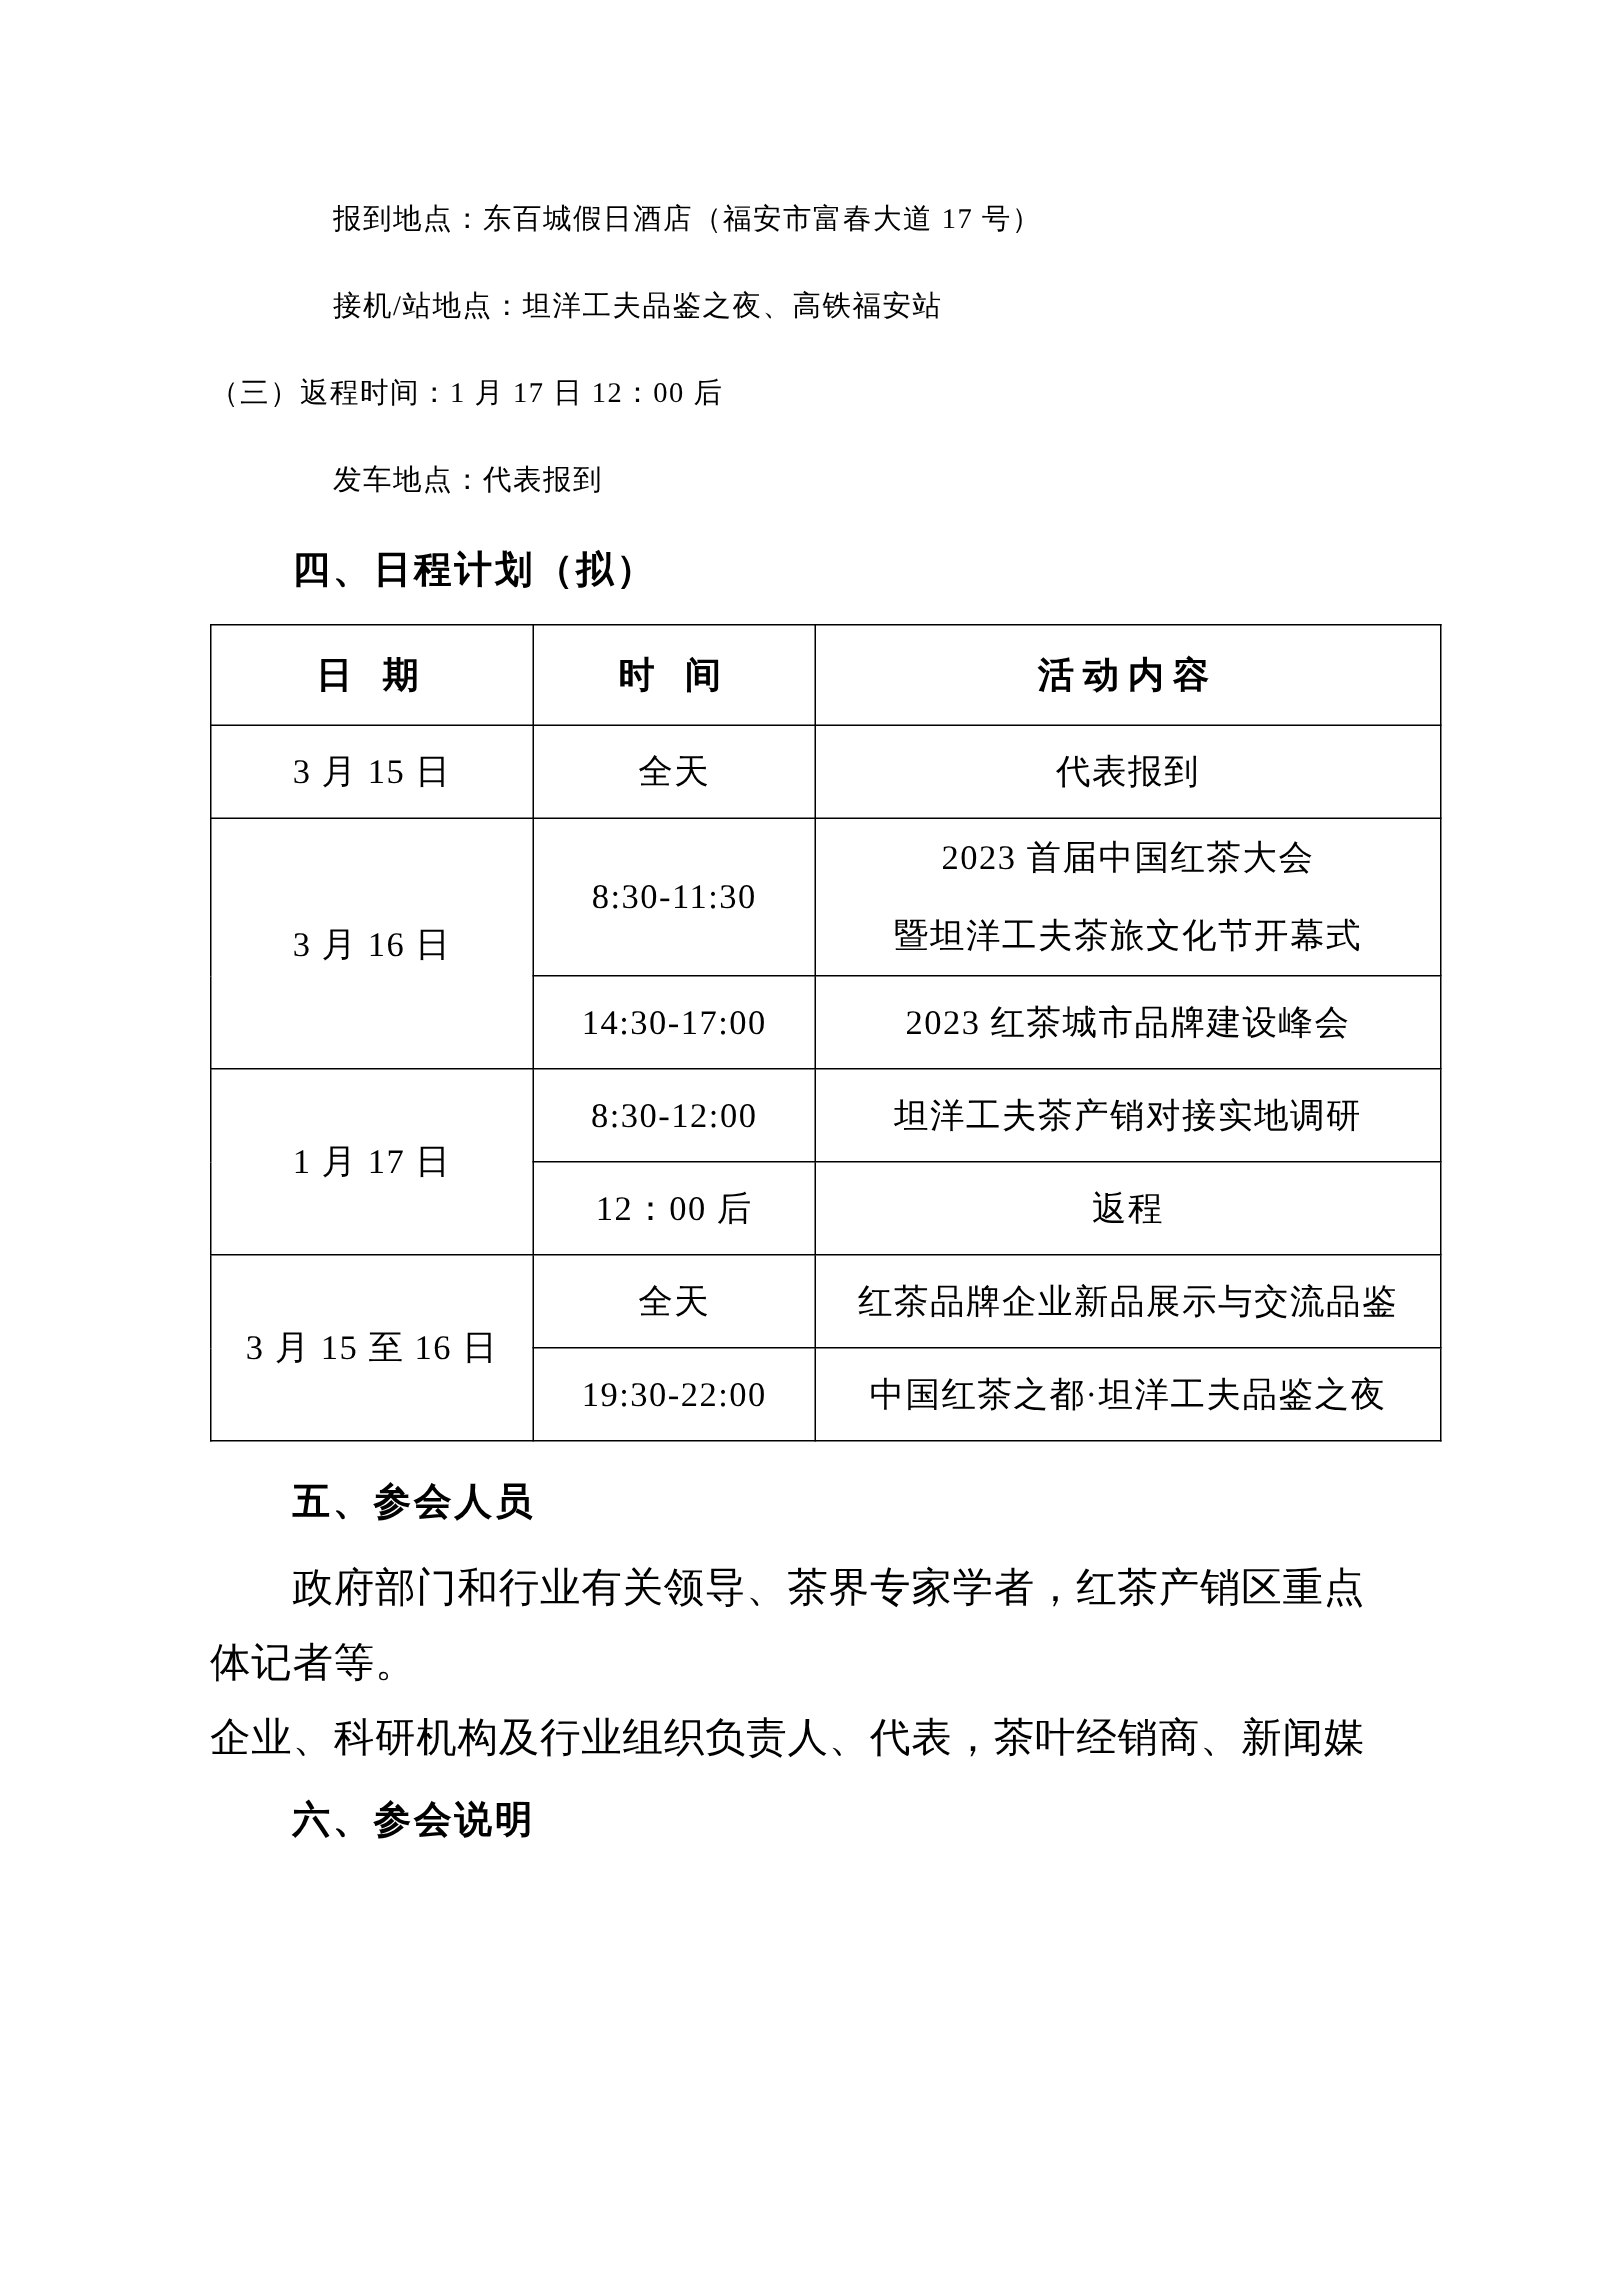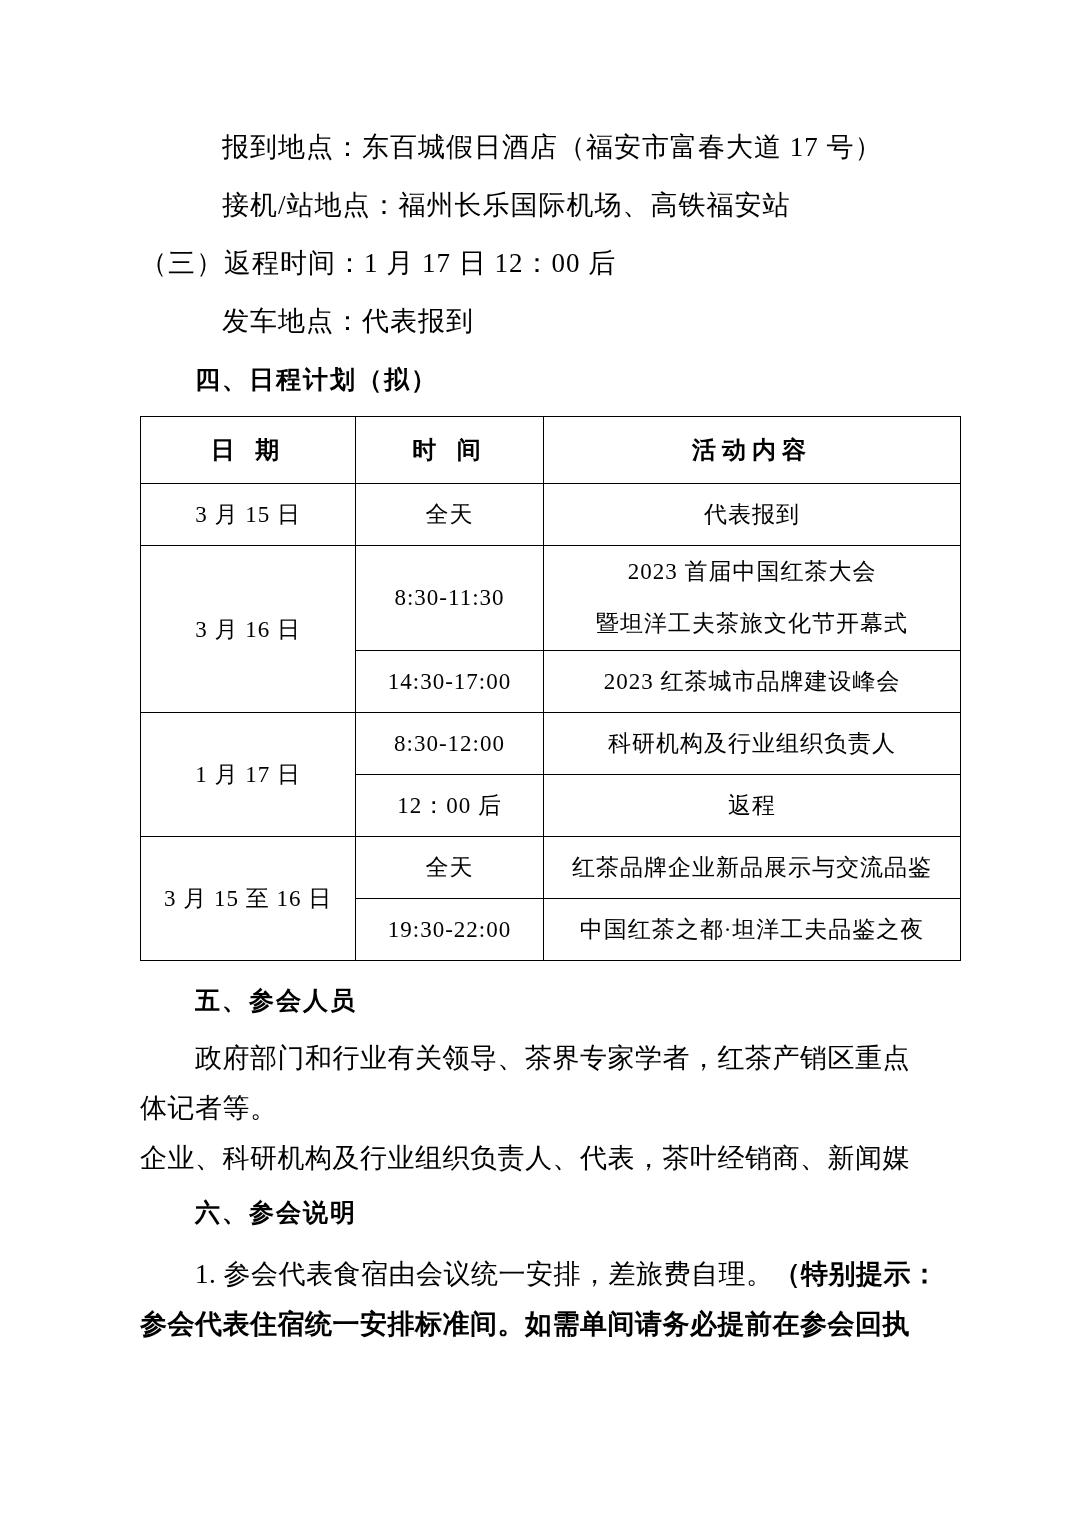--- a/index.html
+++ b/index.html
@@ -22,21 +22,21 @@
     padding: 0;
     box-sizing: border-box;
   }
   .content {
     position: absolute;
     left: 140px;
     top: 118px;
     width: 820px;
   }
   .line {
-    font-size: 27px;
+    font-size: 19px;
     line-height: 58px;
     letter-spacing: 1px;
     white-space: nowrap;
   }
   .indent-1 { padding-left: 0px; }
   .indent-2 { padding-left: 82px; }
 
   .heading {
     font-family: "DejaVu Serif", "Liberation Serif", serif;
     font-weight: bold;
@@ -103,21 +103,21 @@
   .note-wrap { margin-top: 6px; }
   .nowrap { white-space: nowrap; }
 </style>
 </head>
 <body>
 
 <div class="page">
   <div class="content">
 
     <div class="line indent-2">报到地点：东百城假日酒店（福安市富春大道 17 号）</div>
-    <div class="line indent-2">接机/站地点：福州长乐国际机场、高铁福安站</div>
+    <div class="line indent-2">接机/站地点：坦洋工夫品鉴之夜、高铁福安站</div>
     <div class="line indent-1">（三）返程时间：1 月 17 日 12：00 后</div>
     <div class="line indent-2">发车地点：代表报到</div>
 
     <div class="heading">四、日程计划（拟）</div>
 
     <table class="schedule">
       <colgroup>
         <col class="col-date">
         <col class="col-time">
         <col class="col-act">
@@ -145,21 +145,21 @@
           </td>
         </tr>
         <tr>
           <td>14:30-17:00</td>
           <td>2023 红茶城市品牌建设峰会</td>
         </tr>
 
         <tr>
           <td rowspan="2">1 月 17 日</td>
           <td>8:30-12:00</td>
-          <td>科研机构及行业组织负责人</td>
+          <td>坦洋工夫茶产销对接实地调研</td>
         </tr>
         <tr>
           <td>12：00 后</td>
           <td>返程</td>
         </tr>
 
         <tr>
           <td rowspan="2">3 月 15 至 16 日</td>
           <td>全天</td>
           <td>红茶品牌企业新品展示与交流品鉴</td>
@@ -174,19 +174,15 @@
     <div class="heading sec5-wrap">五、参会人员</div>
 
     <div class="sec-para">
       <p class="para">政府部门和行业有关领导、茶界专家学者，红茶产销区重点</p>
       <p class="para-body">体记者等。</p>
       <p class="para-body">企业、科研机构及行业组织负责人、代表，茶叶经销商、新闻媒</p>
     </div>
 
     <div class="heading">六、参会说明</div>
 
-    <div class="note-wrap">
-      <p class="para nowrap"><span>1. 参会代表食宿由会议统一安排，差旅费自理。</span><span class="bold-run">（特别提示：</span></p>
-      <p class="para-body bold-run nowrap">参会代表住宿统一安排标准间。如需单间请务必提前在参会回执</p>
-    </div>
 
   </div>
 </div>
 
 </body></html>

